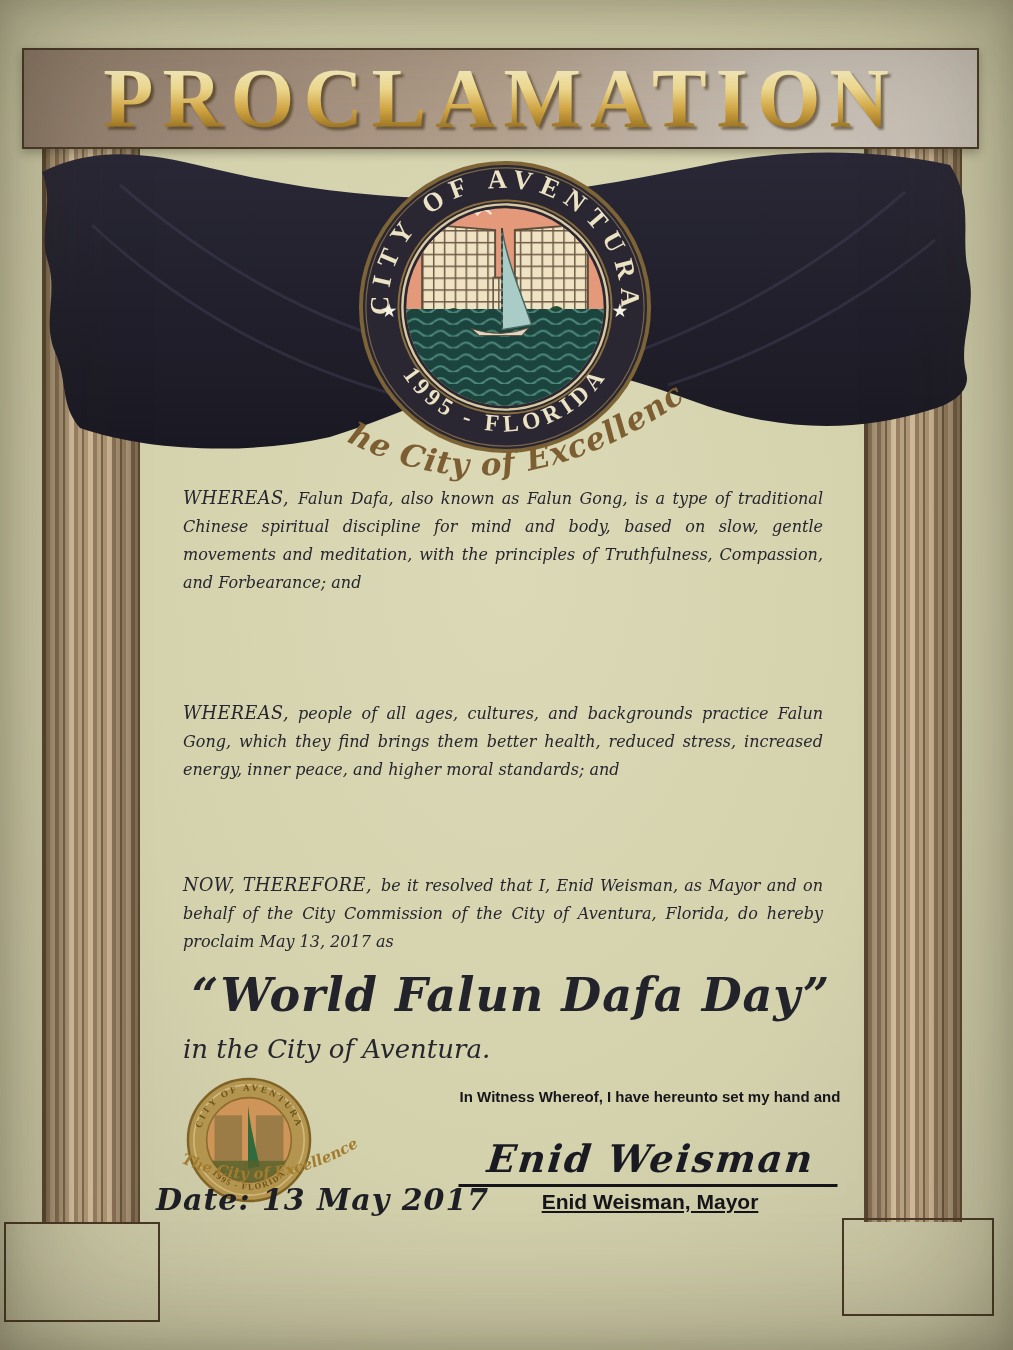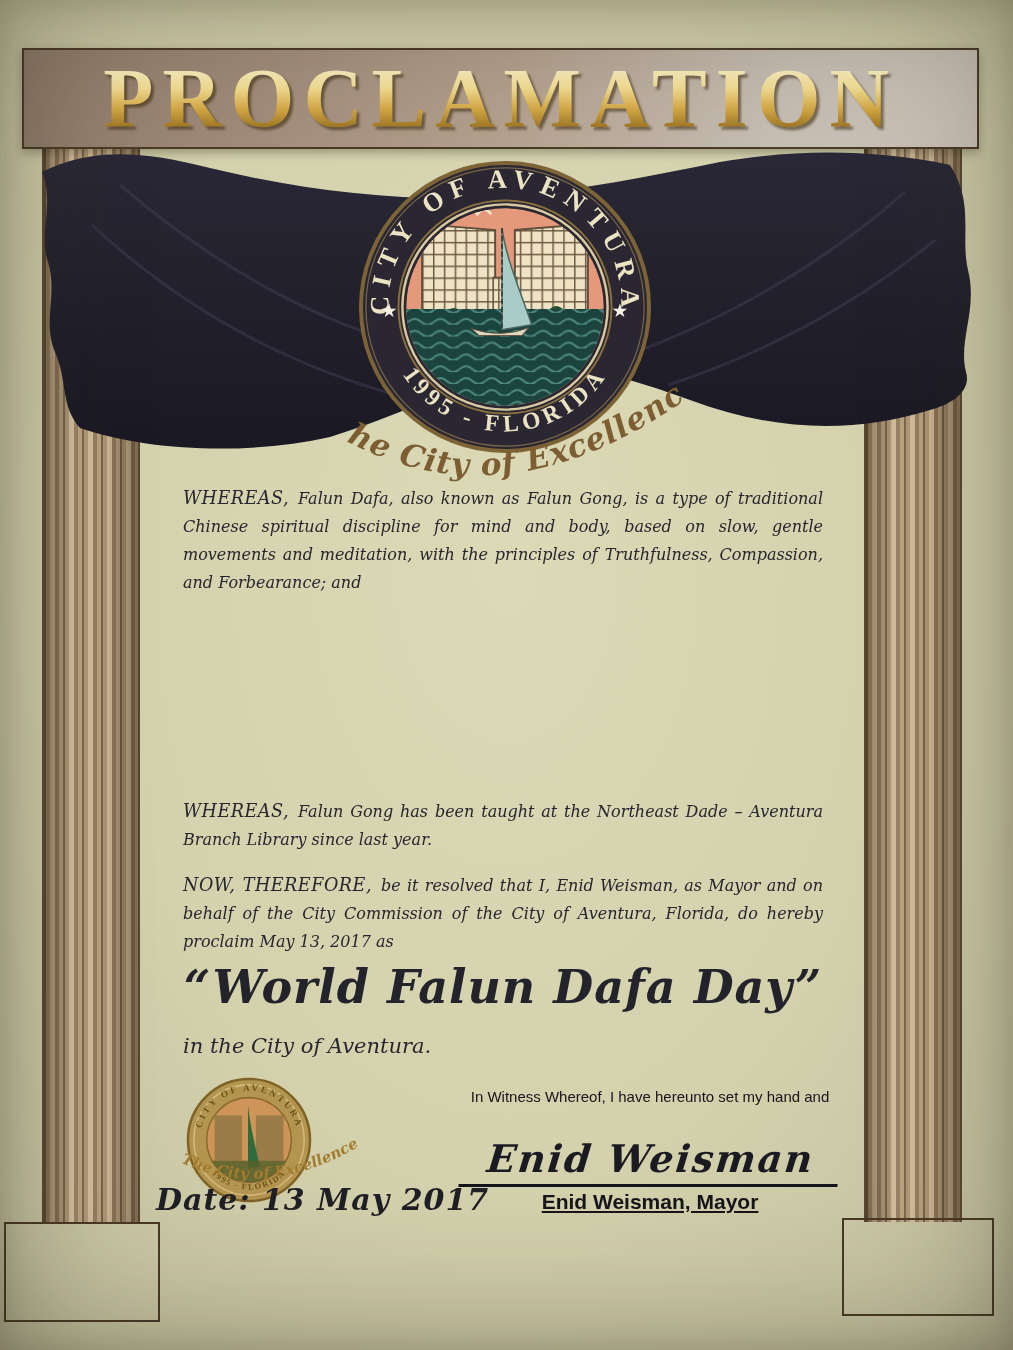--- a/index.html
+++ b/index.html
@@ -53,37 +53,37 @@
   .tagline-svg{position:absolute; left:330px; top:380px; z-index:9; pointer-events:none;}
   .small-tag-svg{position:absolute; left:170px; top:1130px; z-index:9; pointer-events:none;}
   
   .para{
     position:absolute; left:183px; width:640px; margin:0; z-index:10;
     font-size:16px; line-height:28px; font-style:italic; color:#26262e;
     text-align:justify;
   }
   .para .lead{font-size:1.1em; letter-spacing:.5px; margin-right:9px;}
   .big-title{
-    position:absolute; left:183px; width:640px; top:960px; z-index:10; margin:0;
+    position:absolute; left:183px; width:640px; top:960px; z-index:10; margin:8px;
     text-align:center; font-style:italic; font-weight:bold; font-size:46px; color:#23232b;
     letter-spacing:1px;
   }
   .closing{
     position:absolute; left:183px; top:1034px; z-index:10; margin:0;
-    font-style:italic; font-size:21px; color:#26262e;
+    font-style:italic; font-size:26px; color:#26262e;
   }
   
   .small-seal{position:absolute; left:185px; top:1076px; width:128px; height:128px; z-index:8;}
   .date-line{
     position:absolute; left:156px; top:1182px; z-index:10; margin:0;
     font-style:italic; font-weight:bold; font-size:30px; color:#1f1f26; letter-spacing:1px;
   }
   .witness{
     position:absolute; left:458px; top:1087px; width:384px; z-index:10; margin:0;
-    font-family:"Liberation Sans","DejaVu Sans",sans-serif; font-weight:normal;
+    font-family:"Liberation Sans","DejaVu Sans",sans-serif; font-weight:bold;
     font-size:15px; line-height:20px; color:#15151a; text-align:center;
   }
   .signature-wrap{position:absolute; left:458px; top:1136px; width:384px; z-index:10; text-align:center;}
   .signature{
     display:inline-block; padding:0 26px 3px;
     border-bottom:3px solid #14141a;
     font-style:italic; font-weight:bold; font-size:38px; color:#1a1a22;
     transform:skewX(-6deg); letter-spacing:2px;
   }
   .signatory{
@@ -205,22 +205,22 @@
         <path id="tagArc" d="M 18 62 Q 175 145 352 22" fill="none"></path>
       </defs>
     <text font-size="31" font-style="italic" font-weight="bold" fill="#7d5e33" font-family="'DejaVu Serif',serif" letter-spacing="1">
       <textPath href="#tagArc" startOffset="50%" text-anchor="middle">The City of Excellence</textPath>
     </text>
   </svg>
 
   <p class="para" style="top:484px">
     <span class="lead">WHEREAS,</span><span>Falun Dafa, also known as Falun Gong, is a type of traditional Chinese spiritual discipline for mind and body, based on slow, gentle movements and meditation, with the principles of Truthfulness, Compassion, and Forbearance; and</span>
   </p>
-  <p class="para" style="top:797px">
-    <span class="lead">WHEREAS,</span><span>Falun Gong has been taught at the Northeast Dade – Aventura Branch Library since last year.</span>
+  <p class="para" style="top:699px">
+    <span class="lead">WHEREAS,</span><span>people of all ages, cultures, and backgrounds practice Falun Gong, which they find brings them better health, reduced stress, increased energy, inner peace, and higher moral standards; and</span>
   </p>
   <p class="para" style="top:871px">
     <span class="lead">NOW, THEREFORE,</span><span>be it resolved that I, Enid Weisman, as Mayor and on behalf of the City Commission of the City of Aventura, Florida, do hereby proclaim May 13, 2017 as</span>
   </p>
 
   <p class="big-title">“World Falun Dafa Day”</p>
   <p class="closing">in the City of Aventura.</p>
 
   <svg class="small-seal" viewBox="0 0 130 130">
     <defs>

